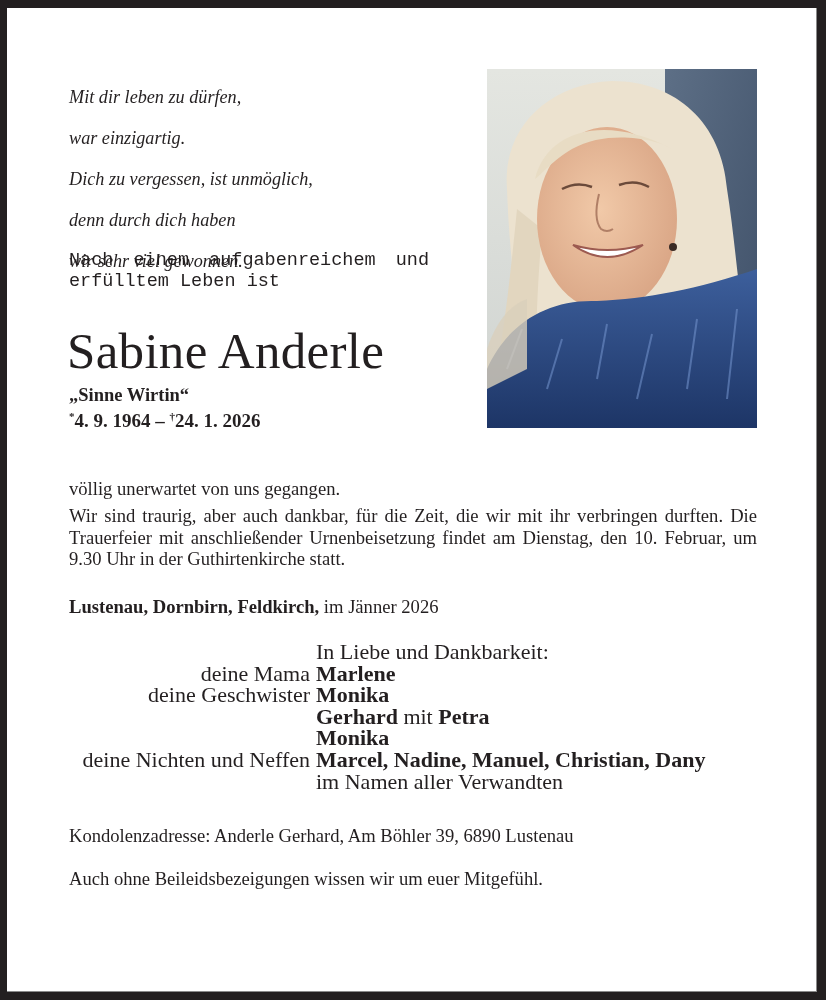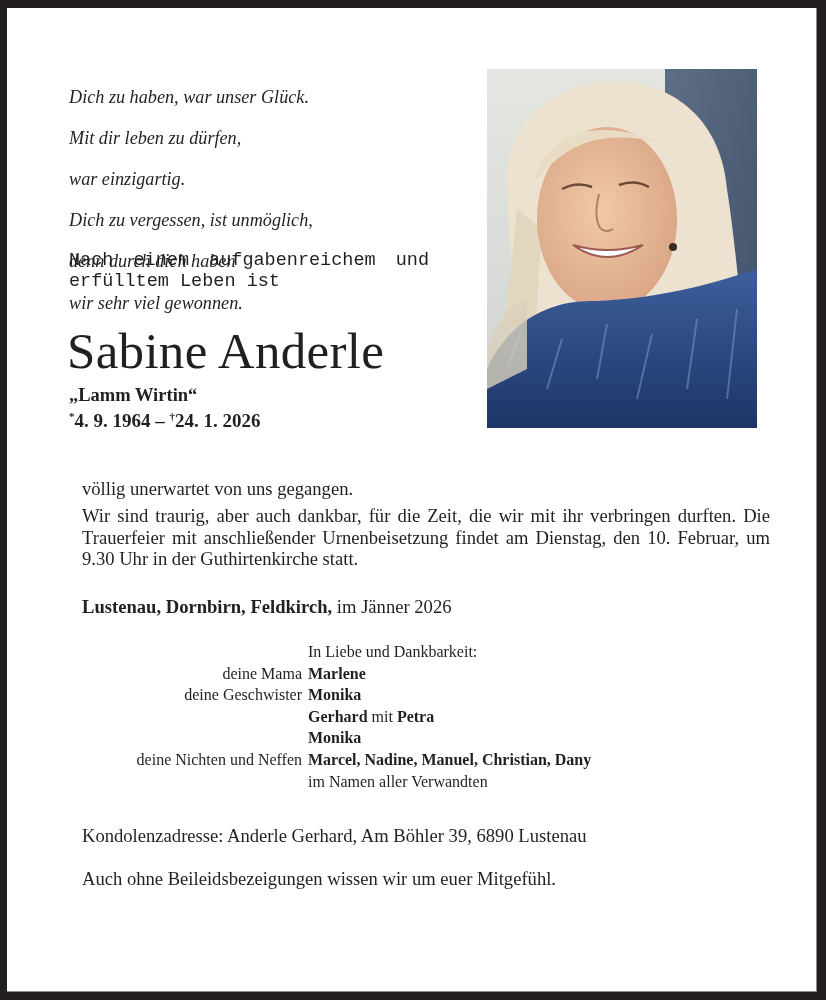--- a/index.html
+++ b/index.html
@@ -67,61 +67,59 @@
     left: 480px; top: 61px;
     width: 270px; height: 359px;
     overflow: hidden;
   }
   .text-block {
     left: 62px;
     width: 688px;
     font-family: "Liberation Serif", serif;
     font-size: 18.6px;
     line-height: 21.5px;
-    margin-left: 13px;
   }
   .p1 { top: 470px; }
   .p2 { top: 497px; text-align: justify; }
   .place { top: 588px; }
   .place b { font-weight: bold; }
   .family {
-    left: 62px; top: 633px;
+    left: 70px; top: 633px;
     width: 700px;
     font-family: "Liberation Serif", serif;
-    font-size: 16px;
+    font-size: 22px;
     line-height: 21.6px;
   }
   .frow { display: flex; }
   .frow .rel { width: 239px; text-align: right; padding-right: 6px; box-sizing: border-box; white-space: nowrap; }
   .frow .nm { white-space: nowrap; }
   .frow .nm b { font-weight: bold; }
   .k { top: 817px; }
   .closing { top: 860px; }
 </style>
 </head>
 <body>
 
 <div class="card">
 
   <div class="abs poem">
-    <div>Dich zu haben, war unser Glück.</div>
     <div>Mit dir leben zu dürfen,</div>
     <div>war einzigartig.</div>
     <div>Dich zu vergessen, ist unmöglich,</div>
     <div>denn durch dich haben</div>
     <div>wir sehr viel gewonnen.</div>
   </div>
 
   <div class="abs intro">
     <span class="l1">Nach einem aufgabenreichem und</span>
     <span>erfülltem Leben ist</span>
   </div>
 
   <div class="abs name">Sabine Anderle</div>
-  <div class="abs nickname">„Lamm Wirtin“</div>
+  <div class="abs nickname">„Sinne Wirtin“</div>
   <div class="abs dates">
     <sup>*</sup><span>4. 9. 1964</span><span> – </span><sup>†</sup><span>24. 1. 2026</span>
   </div>
 
   <div class="abs photo" title="Portrait photo of smiling woman with blonde hair wearing a blue feathered top">
     <svg width="270" height="359" viewBox="0 0 270 359" xmlns="http://www.w3.org/2000/svg">
       <defs>
         <linearGradient id="bgL" x1="0" y1="0" x2="0" y2="1">
           <stop offset="0" stop-color="#e4e6e1"></stop>
           <stop offset="1" stop-color="#cfd3d0"></stop>

